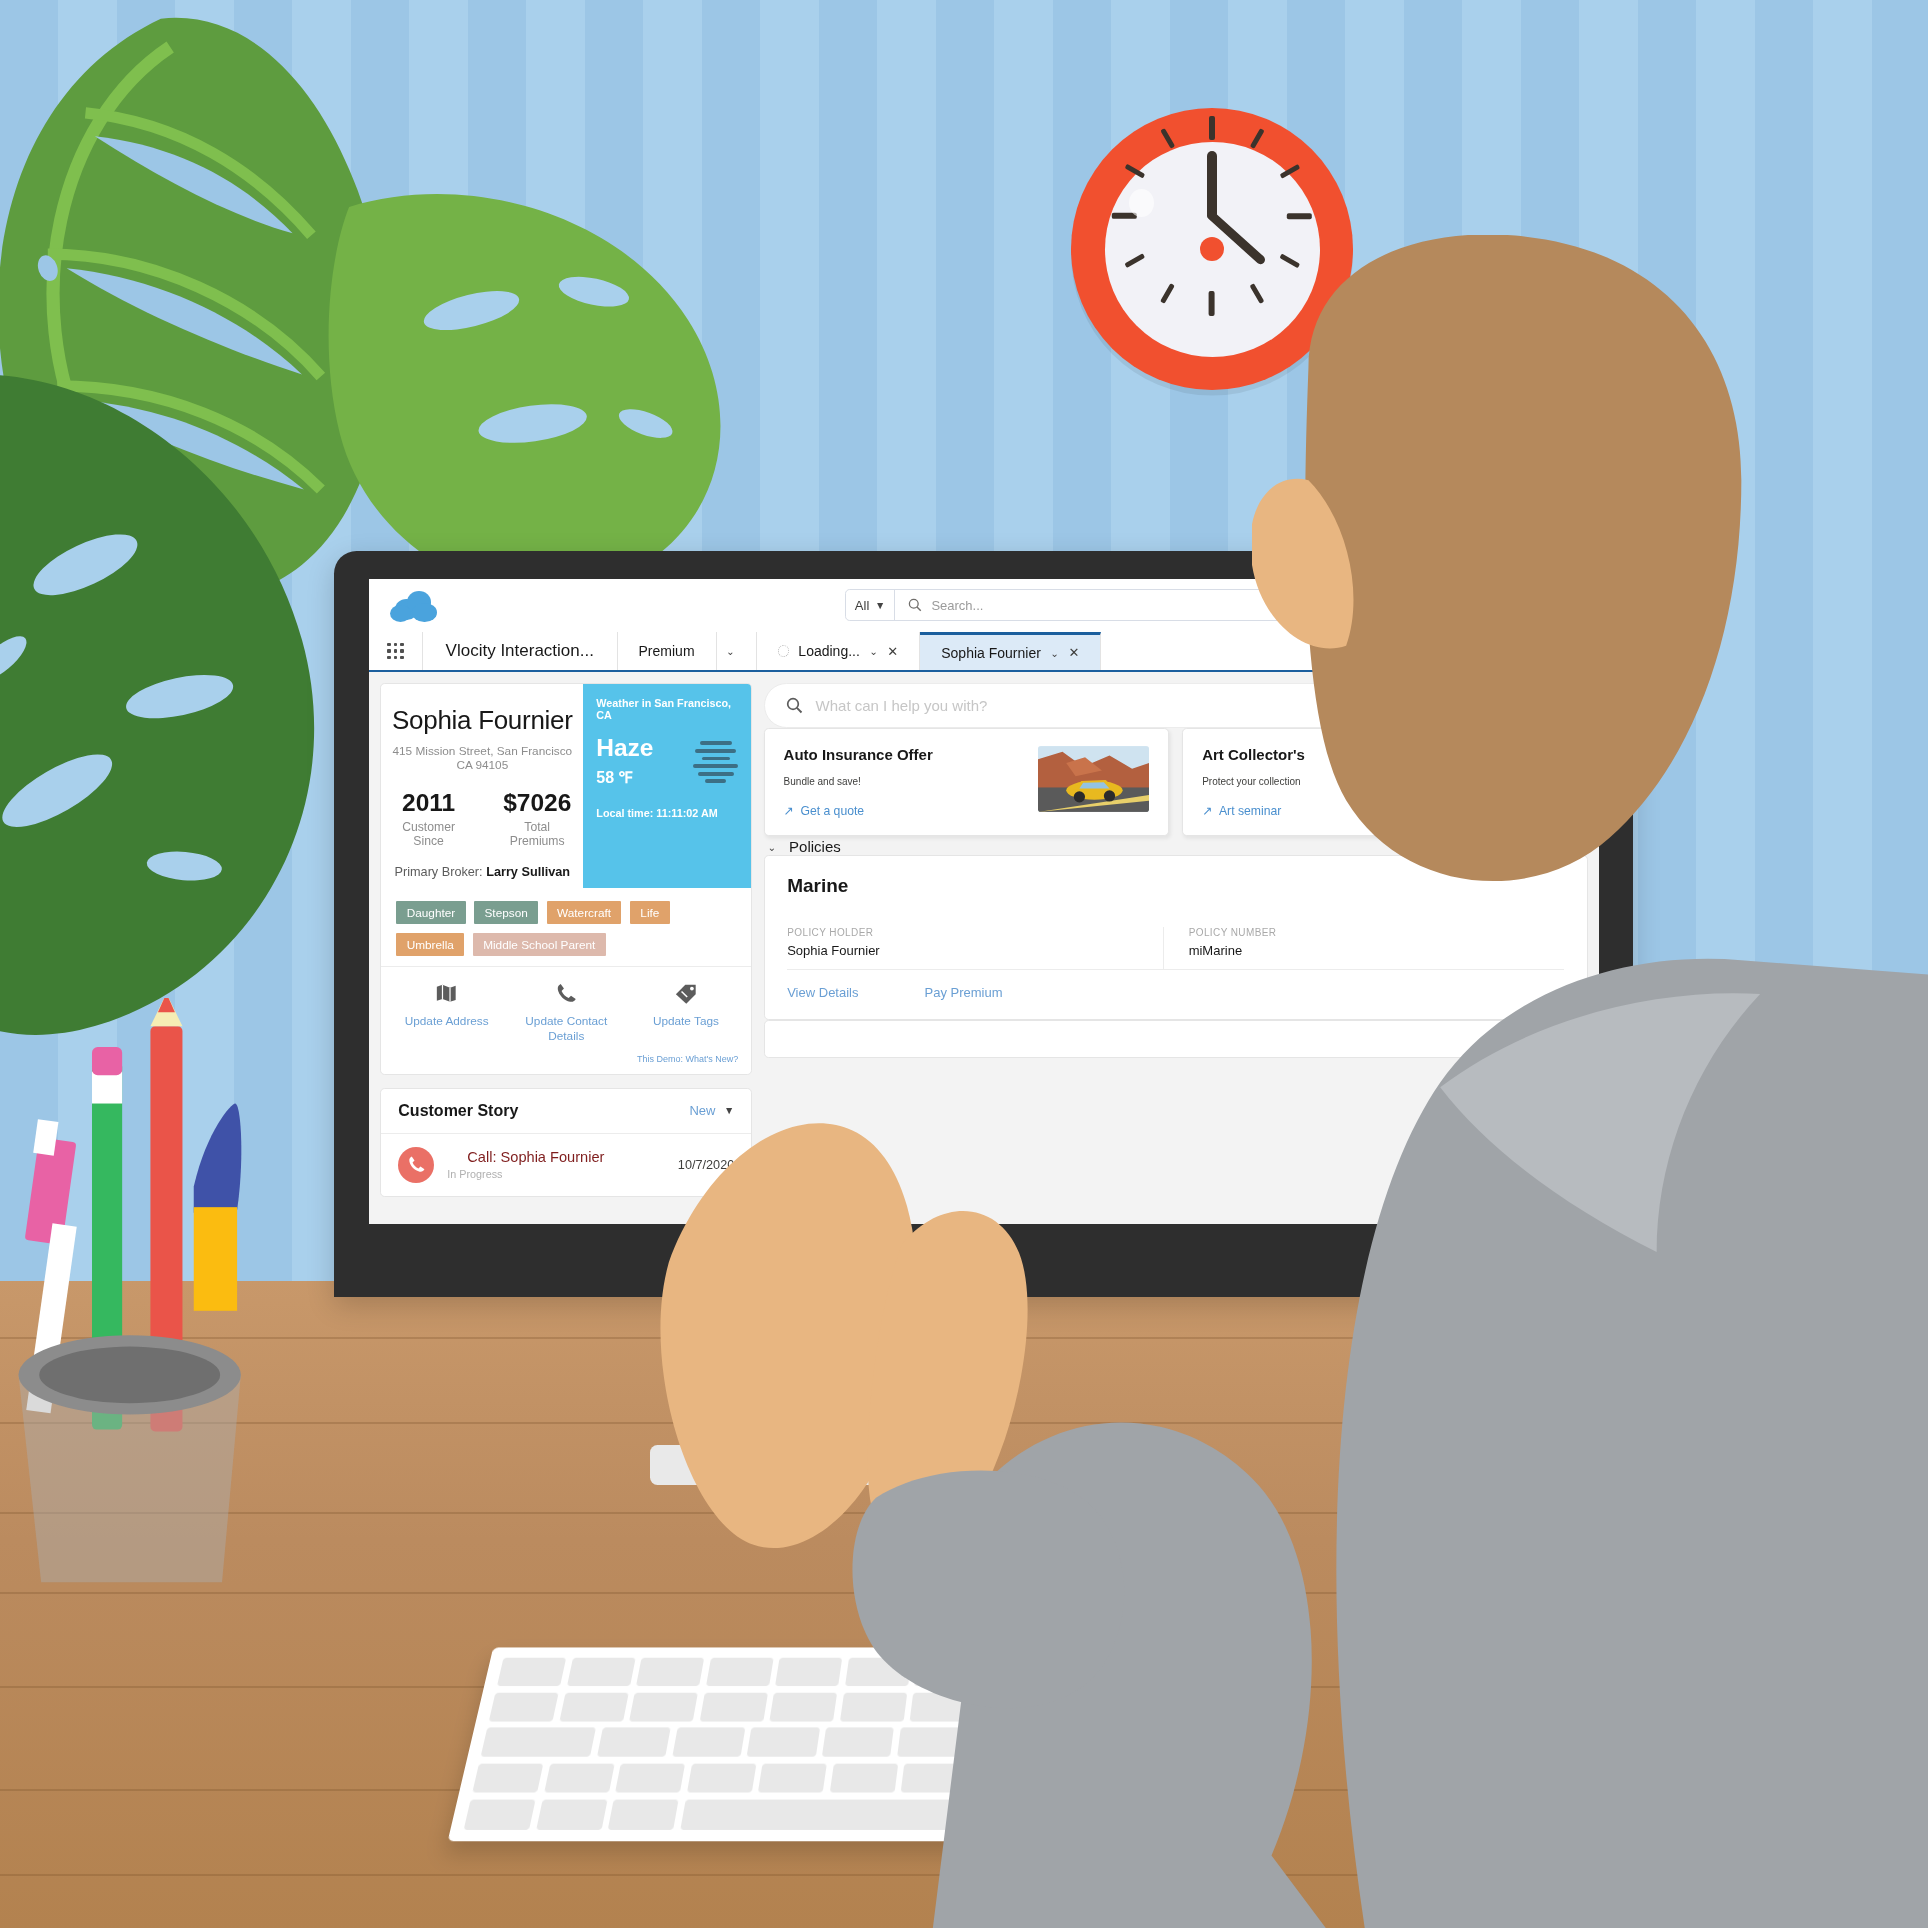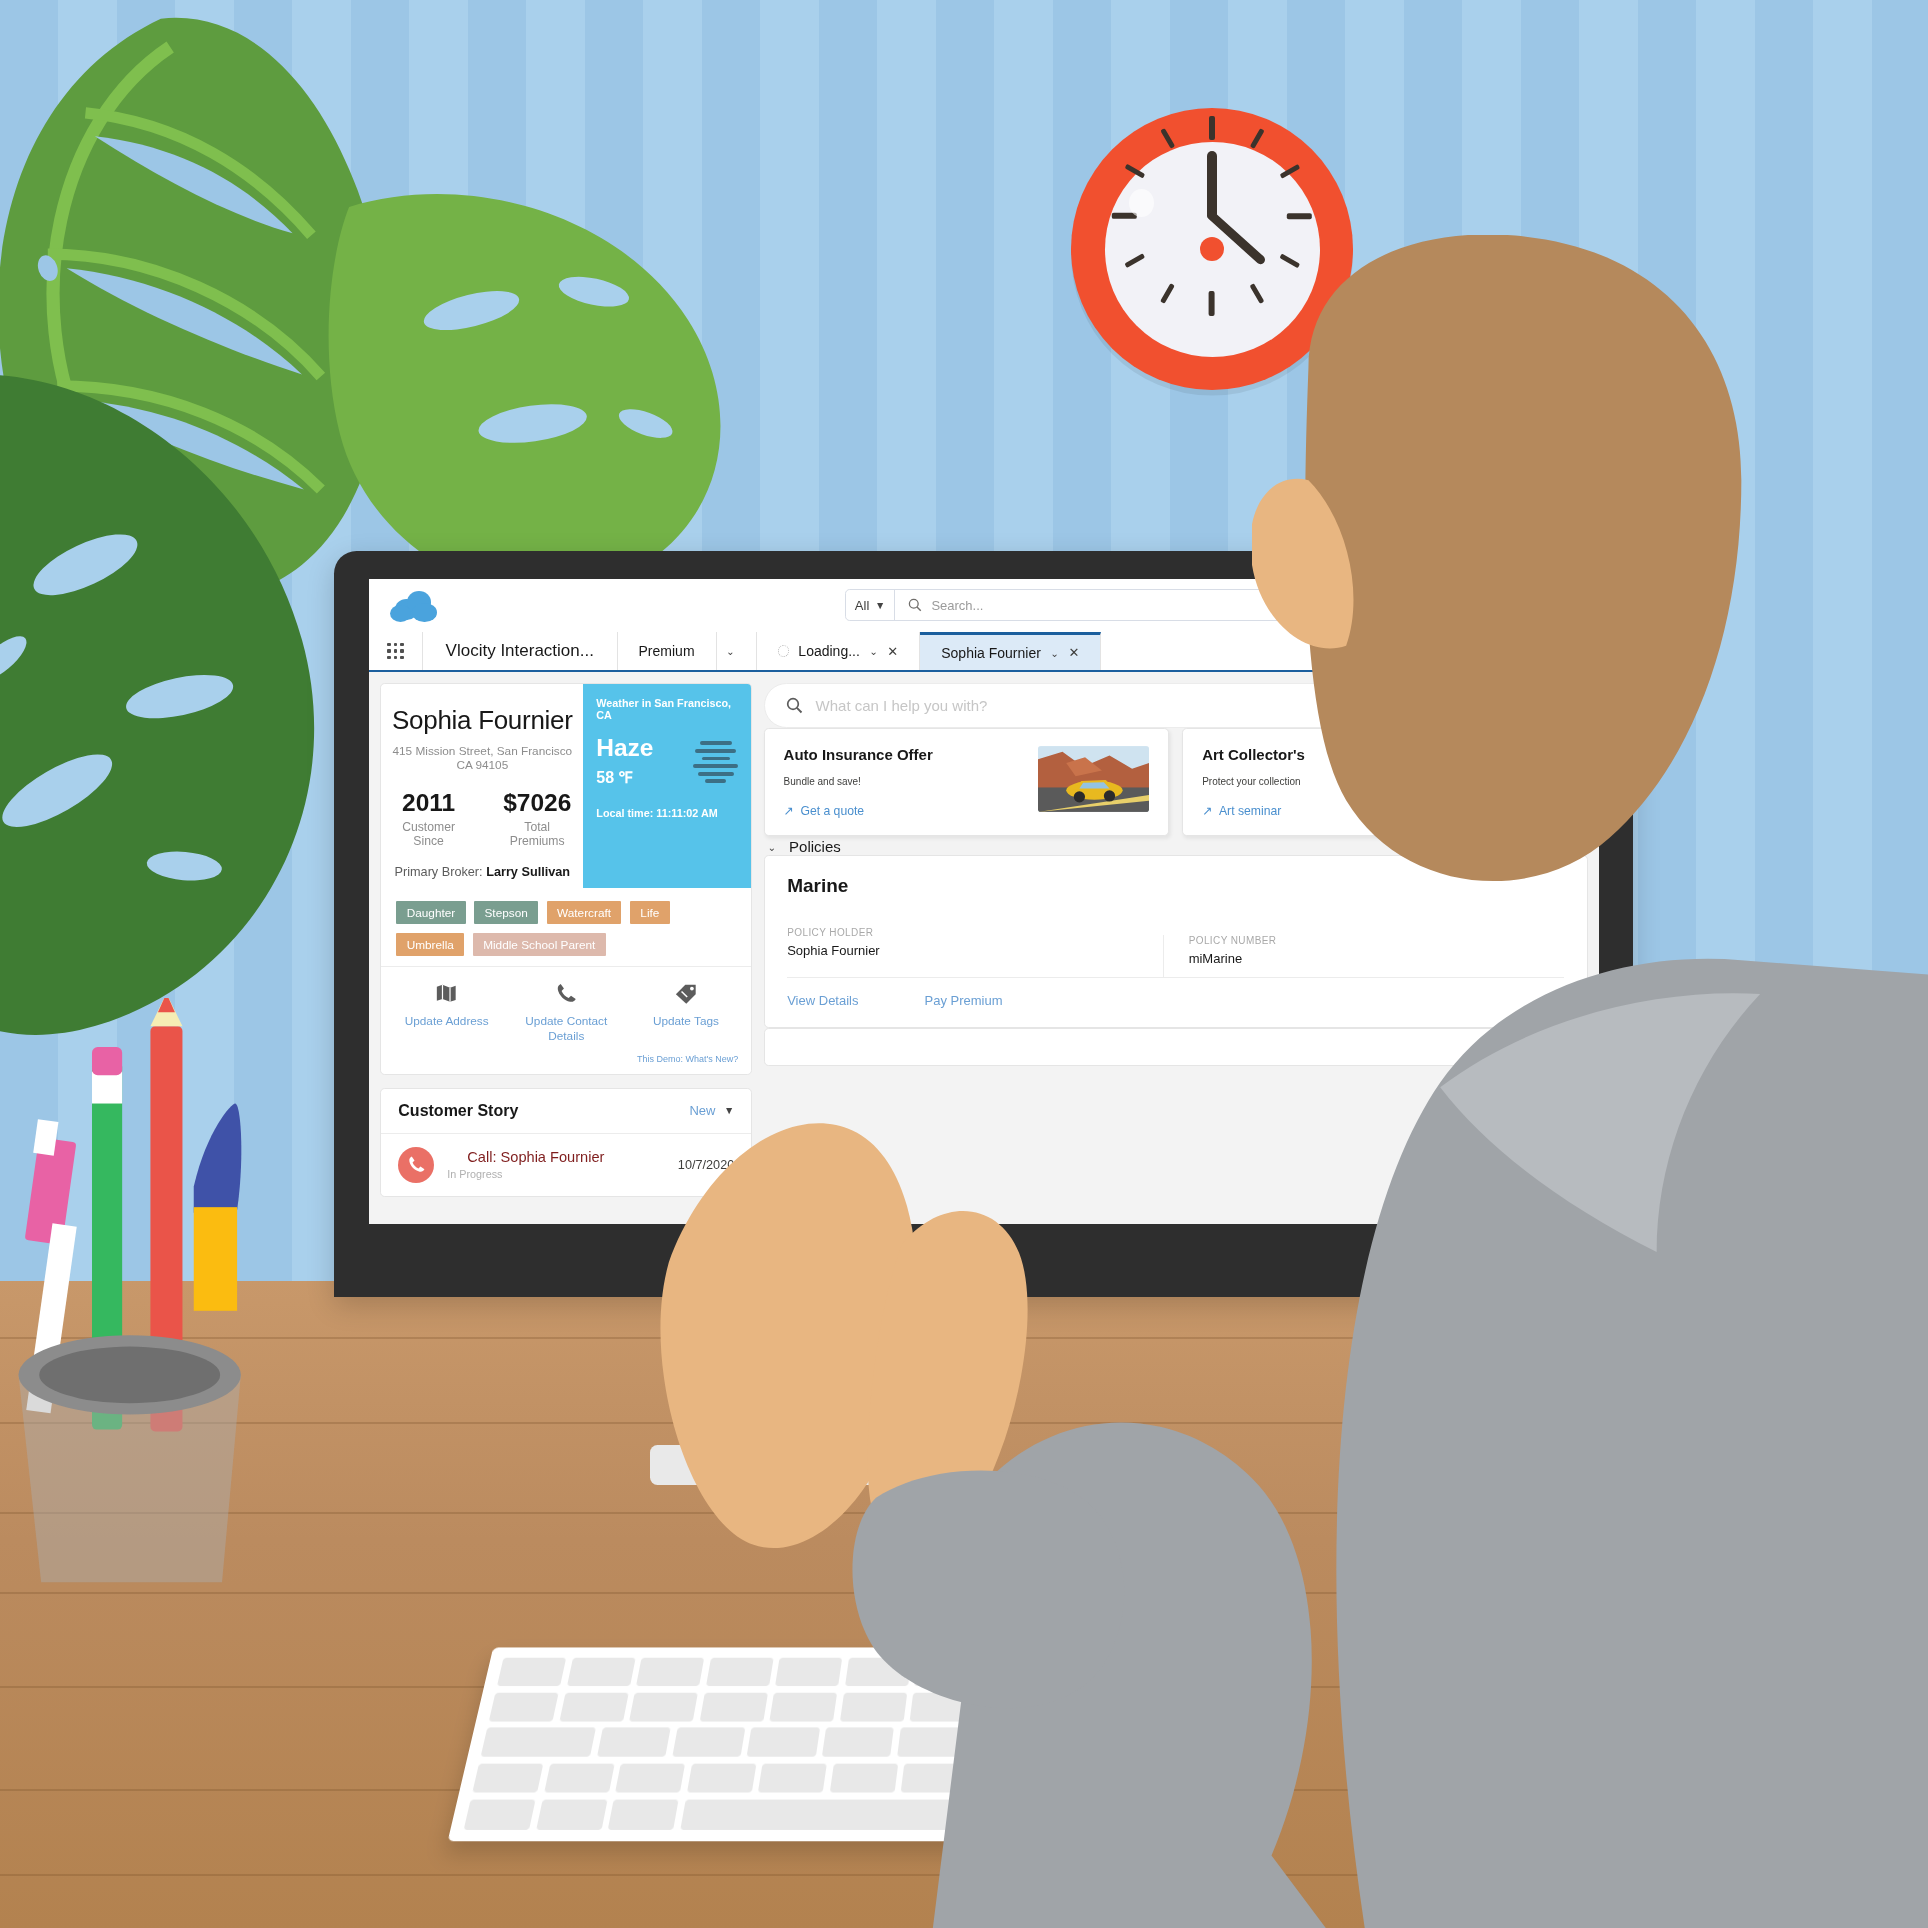--- a/index.html
+++ b/index.html
@@ -186,21 +186,21 @@
   .offer-a { font-size:12.2px; color:#4a8fce; margin-top:17px; display:flex; gap:6.6px; align-items:center; }
   .offer-img { width:111px; height:66px; border-radius:2.8px; overflow:hidden; flex:none; }
 
   .sec-head { display:flex; align-items:center; gap:13px; font-size:15px; color:#181818;
     padding:1.9px 0 0 3.8px; }
 
   .policy { background:#fff; border:0.9px solid #e5e5e5; border-radius:4.7px; padding:19px 22.6px; }
   .p-title { font-size:19px; font-weight:bold; color:#181818; }
   .p-grid { display:flex; margin-top:30px; border-bottom:0.9px solid #ececec; }
   .p-cell { flex:1; padding-bottom:11.3px; }
-  .p-cell + .p-cell { border-left:0.9px solid #ececec; padding-left:25px;margin-top:8px; }
+  .p-cell + .p-cell { border-left:0.9px solid #ececec; padding-left:25px; }
   .p-lbl { font-size:10px; color:#a9a9a9; letter-spacing:0.4px; }
   .p-val { font-size:13px; color:#181818; margin-top:4.7px; }
   .p-row2 { border-bottom:0.9px solid #ececec; padding:11.3px 0; }
   .p-links { display:flex; gap:66px; padding-top:15px; font-size:13px; color:#6a9fd4; }
 
   
   .utilbar {
     position:absolute; left:0; bottom:0; width:100%; height:28px; background:#fff;
     border-top:0.9px solid #dcdcdc; display:flex; align-items:center; gap:24.5px;
     padding-left:9.4px; font-size:11.8px; color:#181818;

